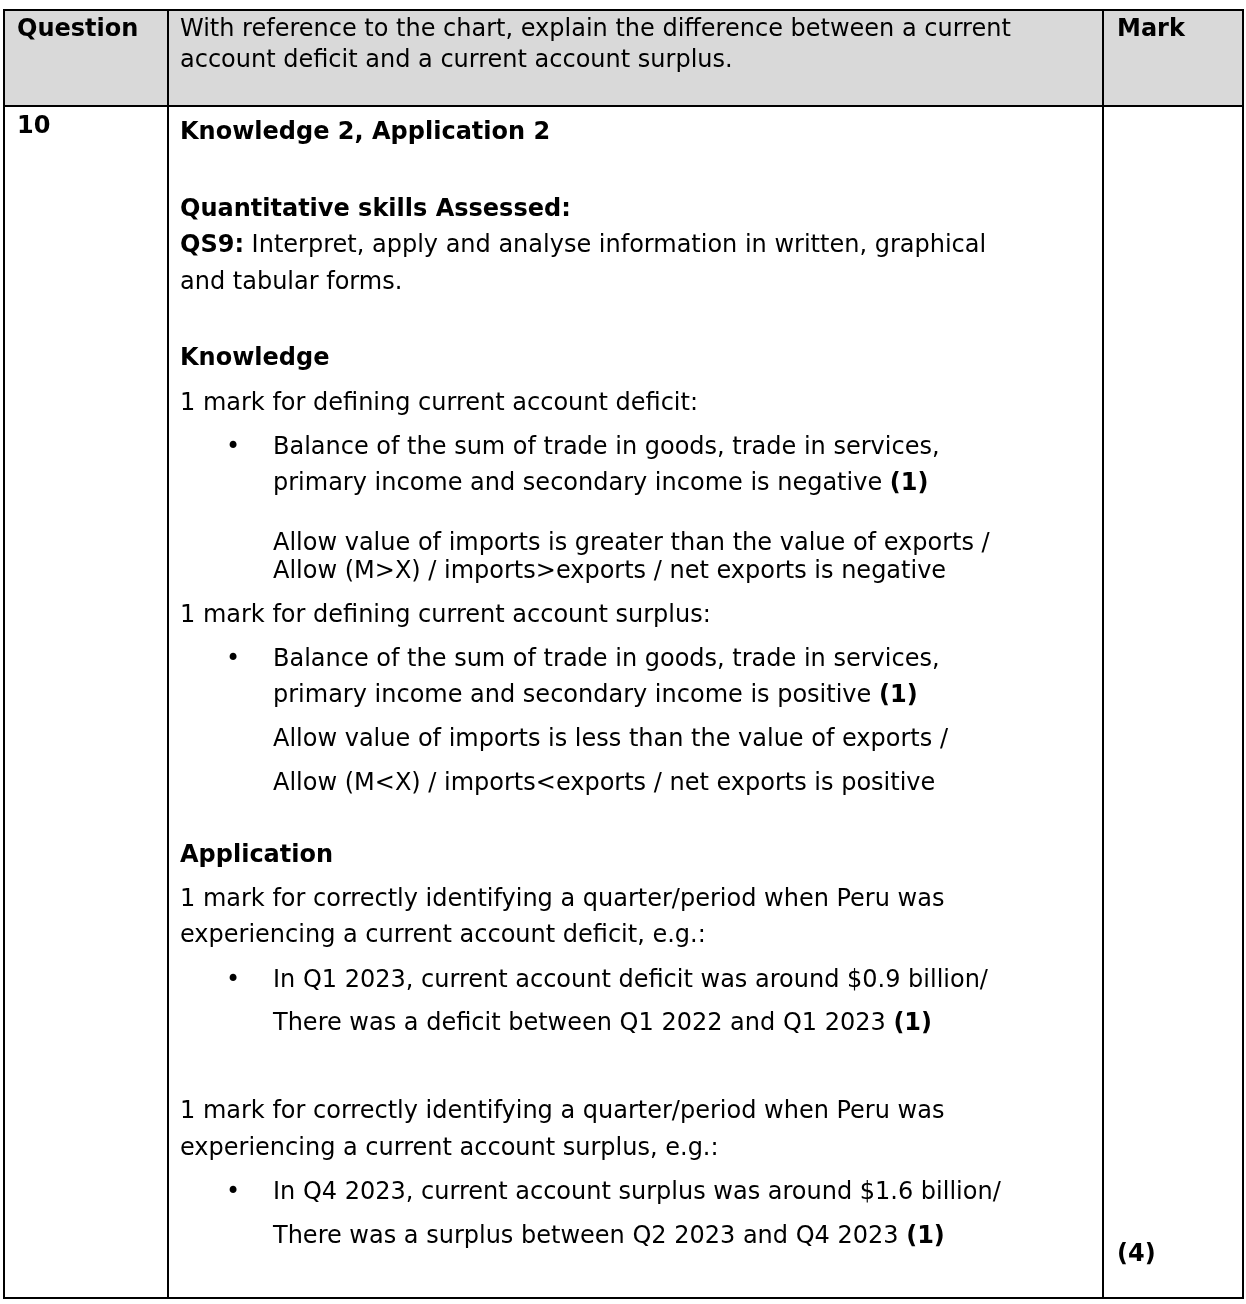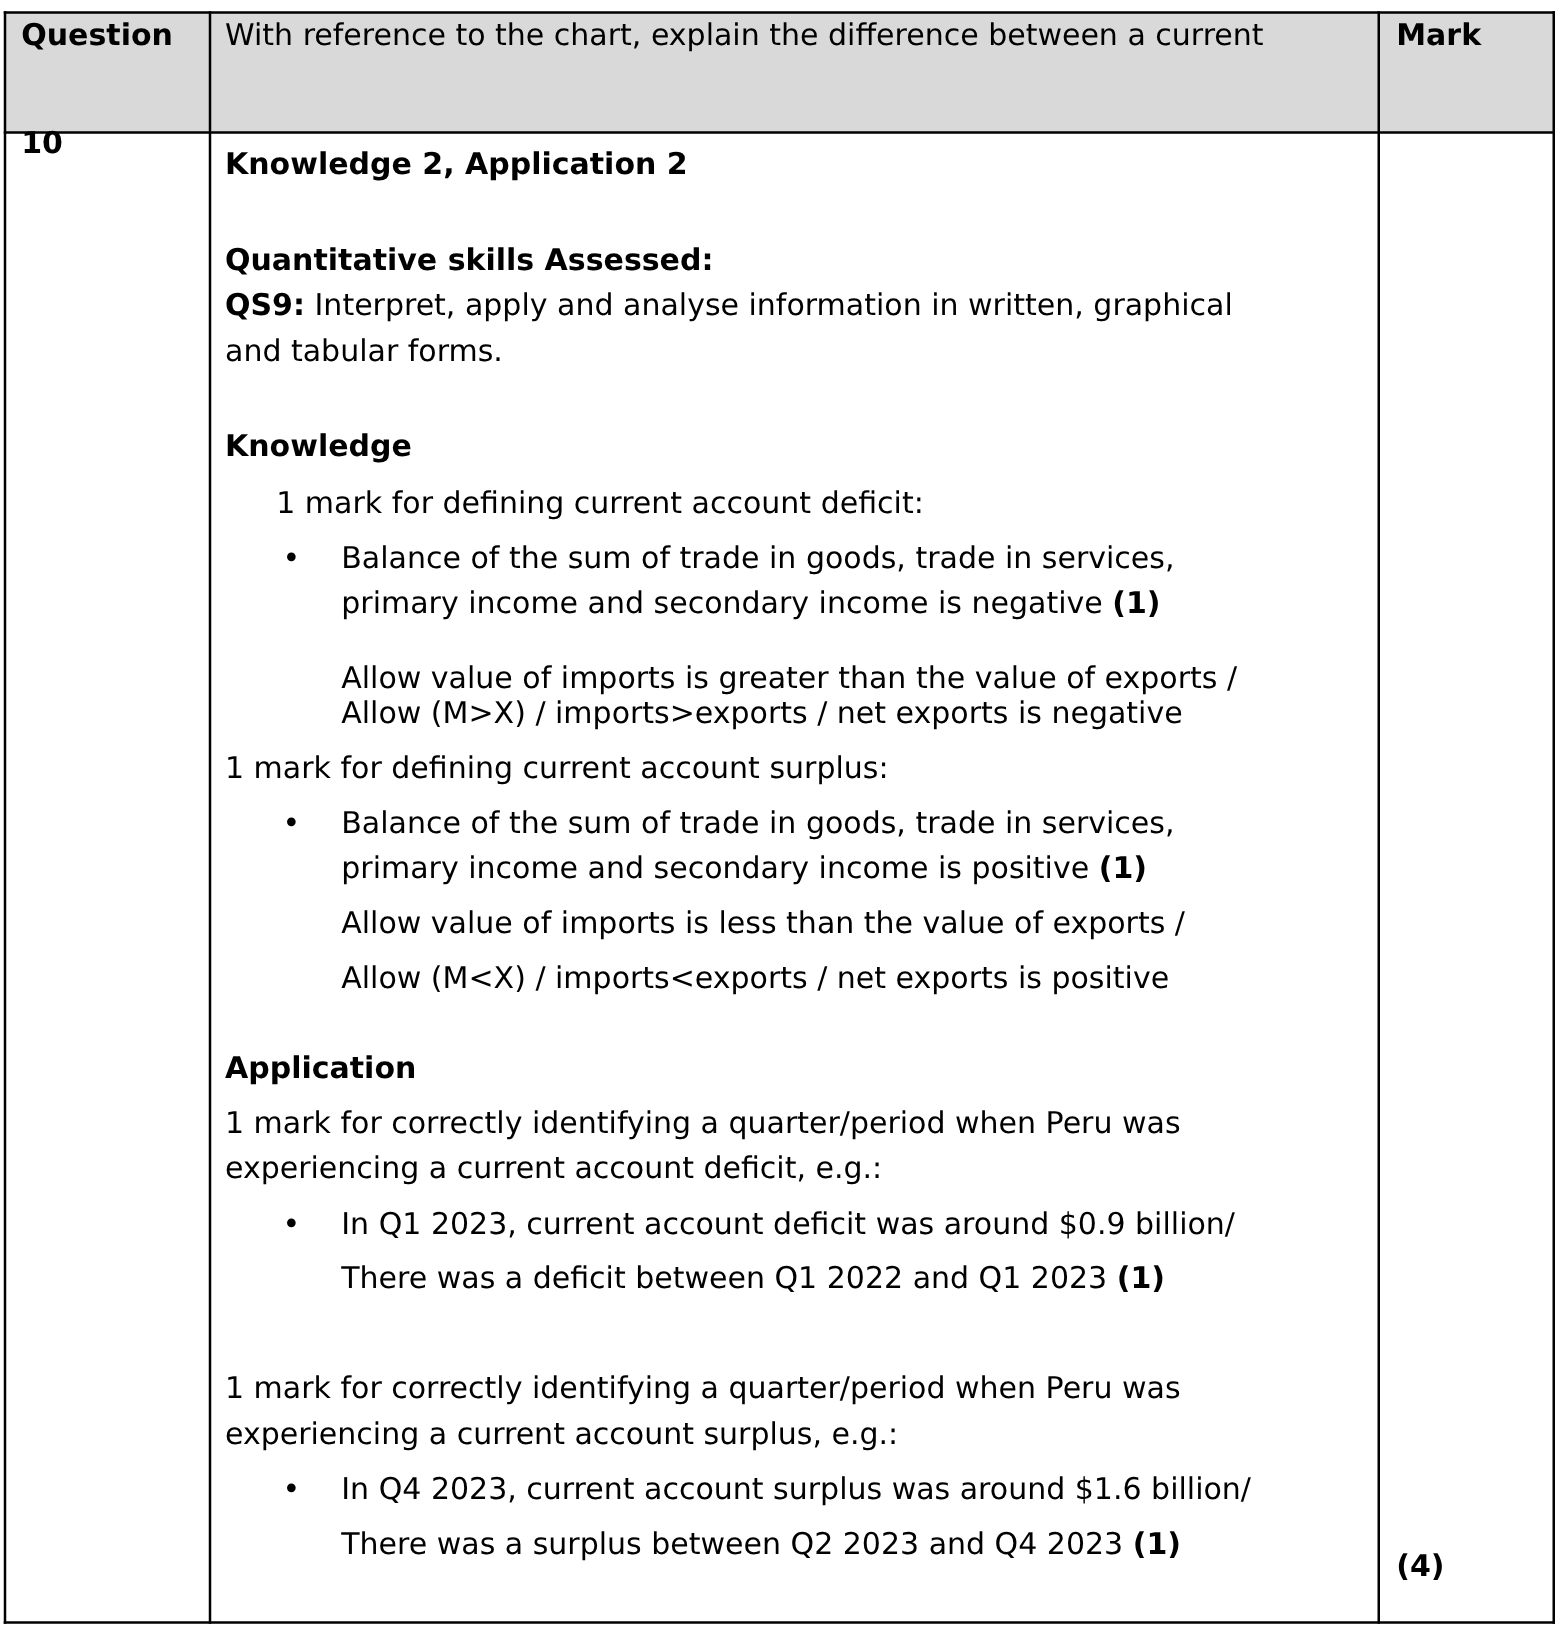--- a/index.html
+++ b/index.html
@@ -27,35 +27,36 @@
   <div class="line" style="left:3px; top:105px; width:1241px; height:2px;"></div>
   <div class="line" style="left:3px; top:1297px; width:1241px; height:2px;"></div>
 
   <div class="line" style="left:3px; top:9px; width:2px; height:1290px;"></div>
   <div class="line" style="left:167px; top:9px; width:2px; height:1290px;"></div>
   <div class="line" style="left:1102px; top:9px; width:2px; height:1290px;"></div>
   <div class="line" style="left:1242px; top:9px; width:2px; height:1290px;"></div>
 
   <div class="txt b" style="left:17px; top:13px;">Question</div>
   <div class="txt" style="left:180px; top:13px;">With reference to the chart, explain the difference between a current</div>
+  <div class="txt" style="left:180px; top:44px;">account deficit and a current account surplus.</div>
   <div class="txt b" style="left:1117px; top:13px;">Mark</div>
 
-  <div class="txt b" style="left:17px; top:99px;">10</div>
+  <div class="txt b" style="left:17px; top:110px;">10</div>
   <div class="txt b" style="left:1117px; top:1238px;">(4)</div>
 
   <div class="txt b" style="left:180px; top:116px;">Knowledge 2, Application 2</div>
 
   <div class="txt b" style="left:180px; top:193px;">Quantitative skills Assessed:</div>
   <div class="txt" style="left:180px; top:229px;">
     <span class="b">QS9:</span><span> Interpret, apply and analyse information in written, graphical</span>
   </div>
   <div class="txt" style="left:180px; top:266px;">and tabular forms.</div>
 
   <div class="txt b" style="left:180px; top:342px;">Knowledge</div>
-  <div class="txt" style="left:180px; top:387px;margin-left:41px;">1 mark for defining current account deficit:</div>
+  <div class="txt" style="left:180px; top:387px;">1 mark for defining current account deficit:</div>
 
   <div class="txt" style="left:226px; top:431px;">•</div>
   <div class="txt" style="left:273px; top:431px;">Balance of the sum of trade in goods, trade in services,</div>
   <div class="txt" style="left:273px; top:467px;">
     <span>primary income and secondary income is negative </span><span class="b">(1)</span>
   </div>
   <div class="txt" style="left:273px; top:511px;margin-top:16px;">Allow value of imports is greater than the value of exports /</div>
   <div class="txt" style="left:273px; top:555px;">Allow (M&gt;X) / imports&gt;exports / net exports is negative</div>
 
   <div class="txt" style="left:180px; top:599px;text-align:center;">1 mark for defining current account surplus:</div>

